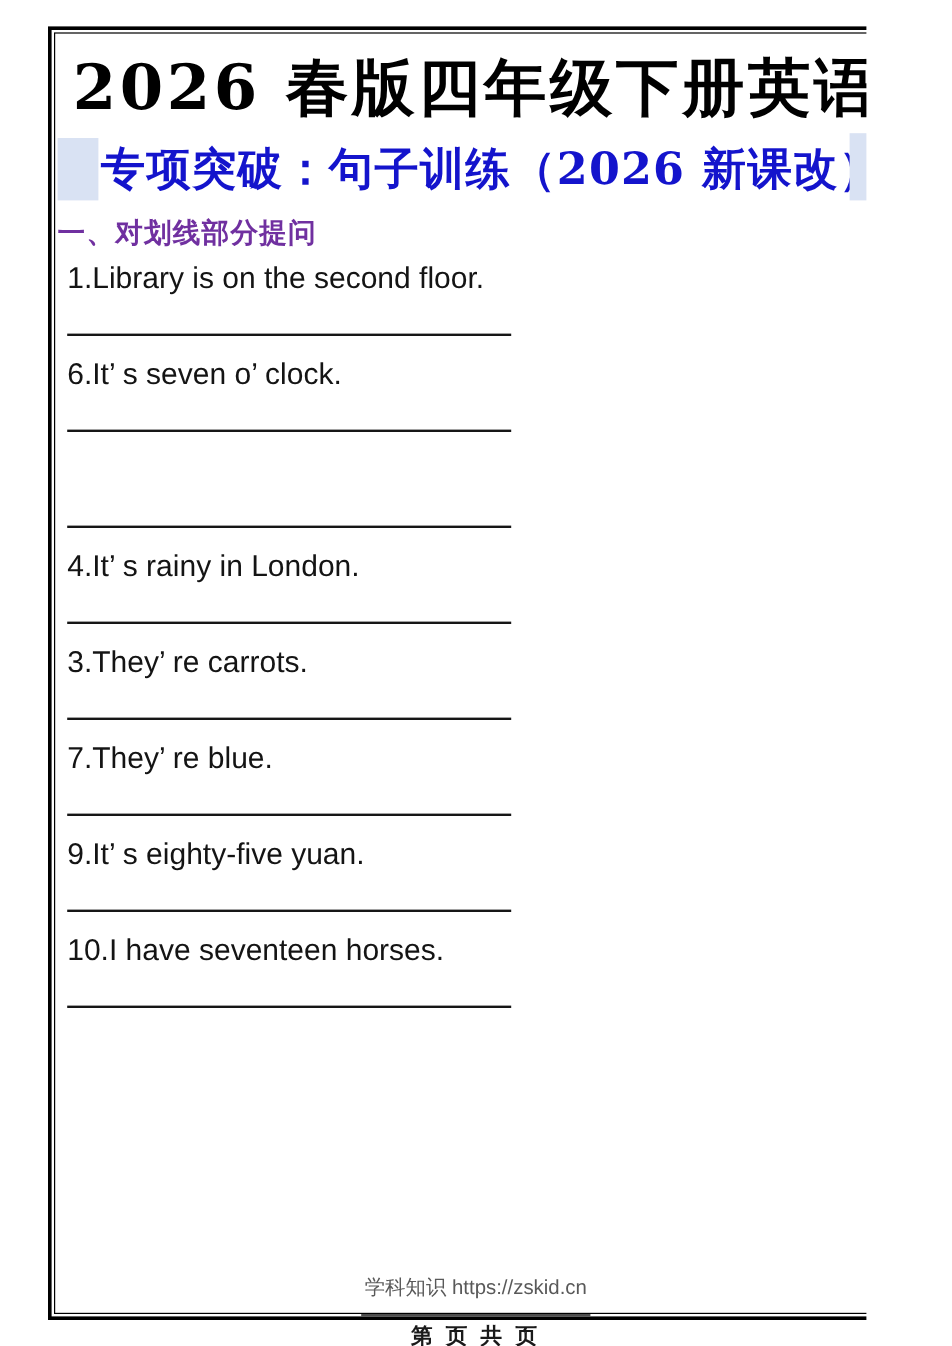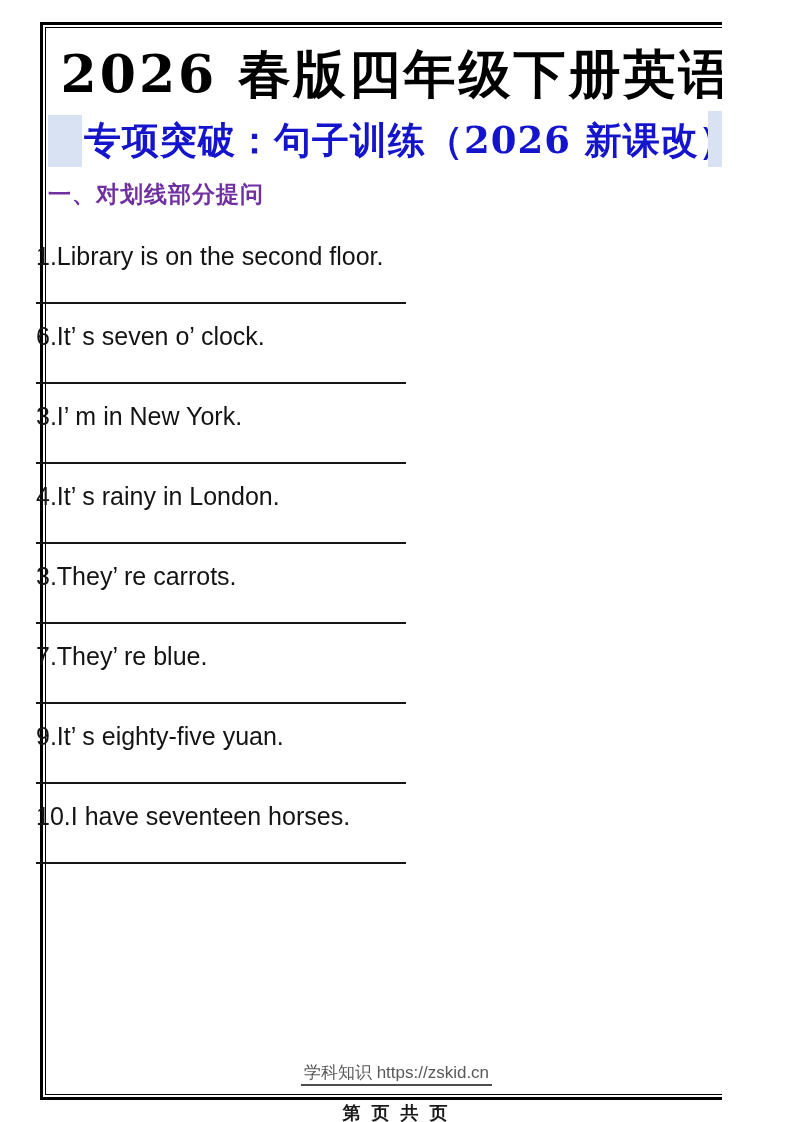--- a/index.html
+++ b/index.html
@@ -44,36 +44,36 @@
     font-weight:bold; font-size:37px; letter-spacing:1px;
     color:var(--blue); white-space:nowrap;
   }
 
   .heading {
     position:absolute; left:48px; top:179px;
     font-size:23px; font-weight:bold; color:var(--purple);
     letter-spacing:1px;
   }
 
-  .items { position:absolute; left:36px; top:214px; width:430px;margin-top:24px; }
+  .items { position:absolute; left:56px; top:214px; width:430px; }
   .item { position:relative; height:80px; }
   .sentence {
     font-size:25px; line-height:36px; color:#141414;
     white-space:nowrap;
   }
   .blank {
     position:absolute; left:0; top:64px; width:370px; height:0;
     border-top:2px solid #161616;
   }
 
   .footer { position:absolute; left:0; top:1063px; width:793px; text-align:center; }
   .footer-text {
     display:inline-block;
     font-size:17px; line-height:20px; color:var(--gray);
-    border-bottom:2px solid #4d4d4d; padding:0 3px 1px 3px;
+    border-bottom:2px solid #4d4d4d; padding:0 3px 12px 3px;
   }
 
   .page-label {
     position:absolute; left:0; top:1101px; width:793px;
     text-align:center; font-size:18px; font-weight:600;
     letter-spacing:3px; color:#1a1a1a;
   }
 </style>
 </head>
 <body>
@@ -94,21 +94,20 @@
   <div class="items" id="items">
       <div class="item">
         <div class="sentence">1.Library is on the second floor.</div>
         <div class="blank"></div>
       </div>
       <div class="item">
         <div class="sentence">6.It’ s seven o’ clock.</div>
         <div class="blank"></div>
       </div>
       <div class="item">
-        <div class="sentence">3.I’ m in New York.</div>
         <div class="blank"></div>
       </div>
       <div class="item">
         <div class="sentence">4.It’ s rainy in London.</div>
         <div class="blank"></div>
       </div>
       <div class="item">
         <div class="sentence">3.They’ re carrots.</div>
         <div class="blank"></div>
       </div>

